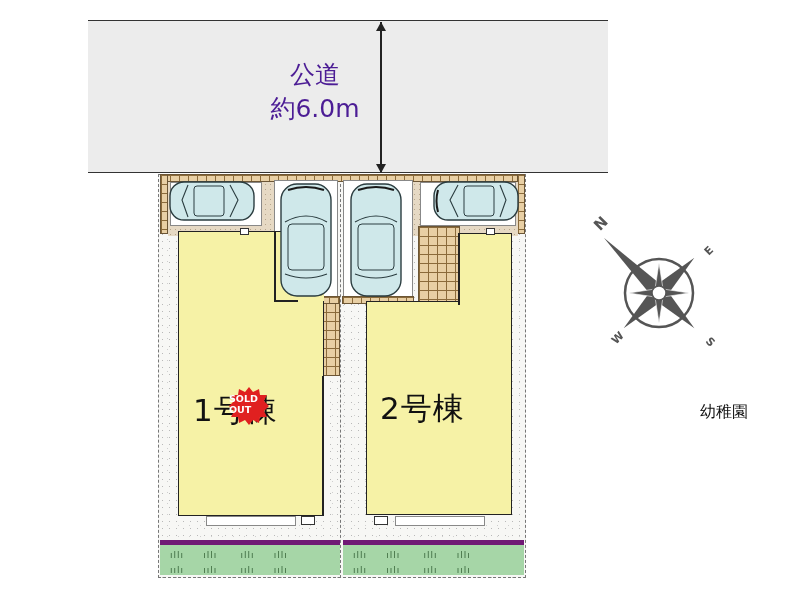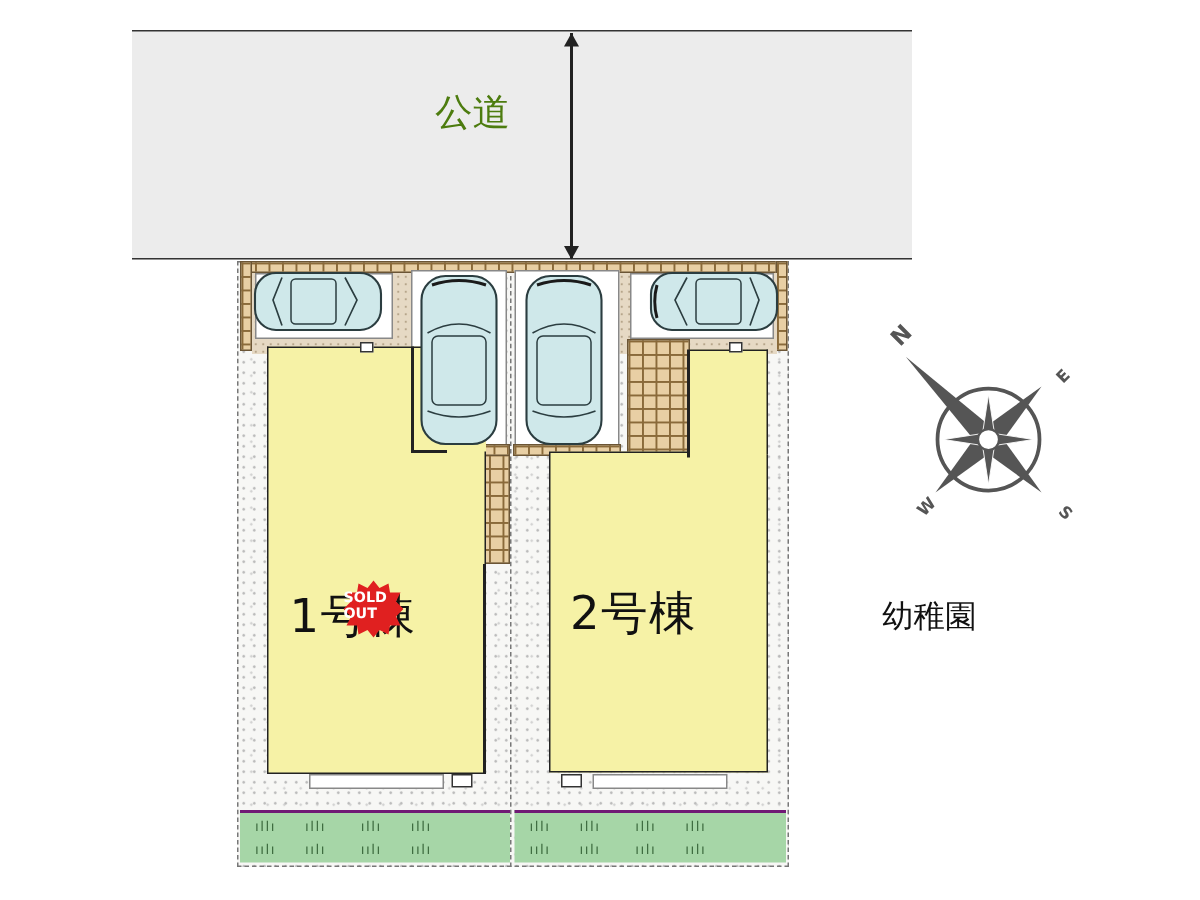--- a/index.html
+++ b/index.html
@@ -1,53 +1,54 @@
 <!DOCTYPE html>
 <html><head>
 <meta charset="utf-8">
 <style>
   html,body{margin:0;padding:0;background:#ffffff;}
   body{width:800px;height:600px;position:relative;overflow:hidden;font-family:"DejaVu Sans","Liberation Sans",sans-serif;}
   .abs{position:absolute;}
   .road{left:88px;top:20px;width:520px;height:153px;background:#ececec;border-top:1.5px solid #333;border-bottom:1.5px solid #333;box-sizing:border-box;}
-  .road-label{left:240px;top:58px;width:150px;text-align:center;font-size:25px;line-height:34px;color:#4d7c0f;}
+  .road-label{left:240px;top:58px;width:150px;text-align:center;font-size:25px;line-height:34px;color:#4c1d95;}
   .dim-line{left:380px;top:22px;width:1.5px;height:150px;background:#222;}
   .arrow-up{left:376px;top:22px;width:0;height:0;border-left:5px solid transparent;border-right:5px solid transparent;border-bottom:9px solid #222;}
   .arrow-down{left:376px;top:164px;width:0;height:0;border-left:5px solid transparent;border-right:5px solid transparent;border-top:9px solid #222;}
   .site{left:158px;top:174px;width:368px;height:404px;border:1.5px dashed #777;box-sizing:border-box;
         background-color:#f7f7f5;
         background-image:radial-gradient(#b9b9b9 0.7px,transparent 1px),radial-gradient(#cfcfcf 0.6px,transparent 1px);
         background-size:7px 7px,11px 11px;background-position:0 0,3px 4px;}
   .divider{left:340px;top:174px;width:2px;height:404px;border-left:1.5px dashed #777;}
   .tile{background-color:#e8cfa4;
         background-image:linear-gradient(#8a6a3a 1px,transparent 1px),linear-gradient(90deg,#8a6a3a 1px,transparent 1px);
         background-size:9px 9px;border:1px solid #6b5535;box-sizing:border-box;}
   .gravel{background:#e6d9c4;
         background-image:radial-gradient(#b6a58a 0.7px,transparent 1px);background-size:5px 5px;}
   .parking{background:#ffffff;border:1px solid #888;box-sizing:border-box;}
   .house{background:#f6f2a6;border:1.8px solid #222;box-sizing:border-box;}
   .house-label{font-size:31px;color:#111;letter-spacing:1px;white-space:nowrap;}
-  .lawn{background:#a6d6a7;border-top:2px solid #701a75;box-sizing:border-box;}
+  .lawn{background:#a6d6a7;border-top:5px solid #701a75;box-sizing:border-box;}
   .grass{font-size:9px;color:#3d6b3f;letter-spacing:1px;}
   .meter{background:#fff;border:1.2px solid #333;box-sizing:border-box;}
   .ac{background:#fff;border:1px solid #888;box-sizing:border-box;}
   .car{position:absolute;}
   .sold{left:229px;top:386px;width:40px;height:40px;}
   .compass{left:582px;top:203px;width:150px;height:150px;}
-  .kinder{left:588px;top:395px;width:160px;text-align:left;font-size:21px;line-height:33px;color:#111;}
+  .kinder{left:588px;top:395px;width:160px;text-align:right;font-size:16px;line-height:33px;color:#111;}
 </style>
 </head>
 <body>
 
 <div class="abs road"></div>
 <div class="abs dim-line"></div>
 <div class="abs arrow-up"></div>
 <div class="abs arrow-down"></div>
 <div class="abs road-label">
   <div>公道</div>
+  <div>約6.0m</div>
 </div>
 
 <div class="abs site"></div>
 <div class="abs divider"></div>
 
 <div class="abs tile" style="left:160px;top:174px;width:365px;height:8px;"></div>
 <div class="abs tile" style="left:160px;top:174px;width:8px;height:60px;"></div>
 <div class="abs tile" style="left:517px;top:174px;width:8px;height:60px;"></div>
 
 <div class="abs gravel" style="left:168px;top:182px;width:106px;height:54px;"></div>

